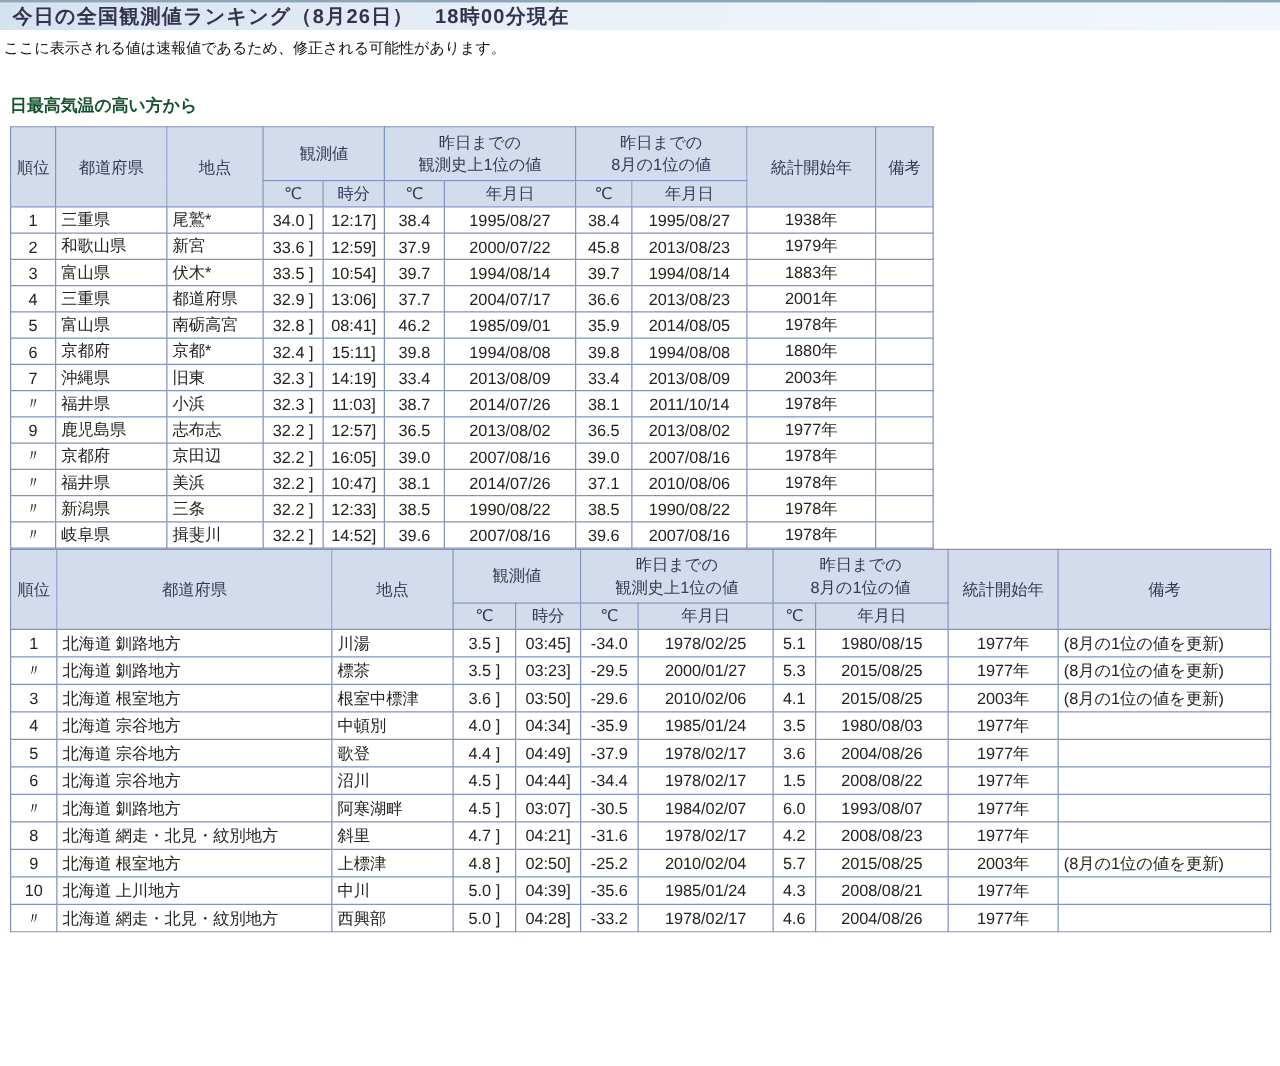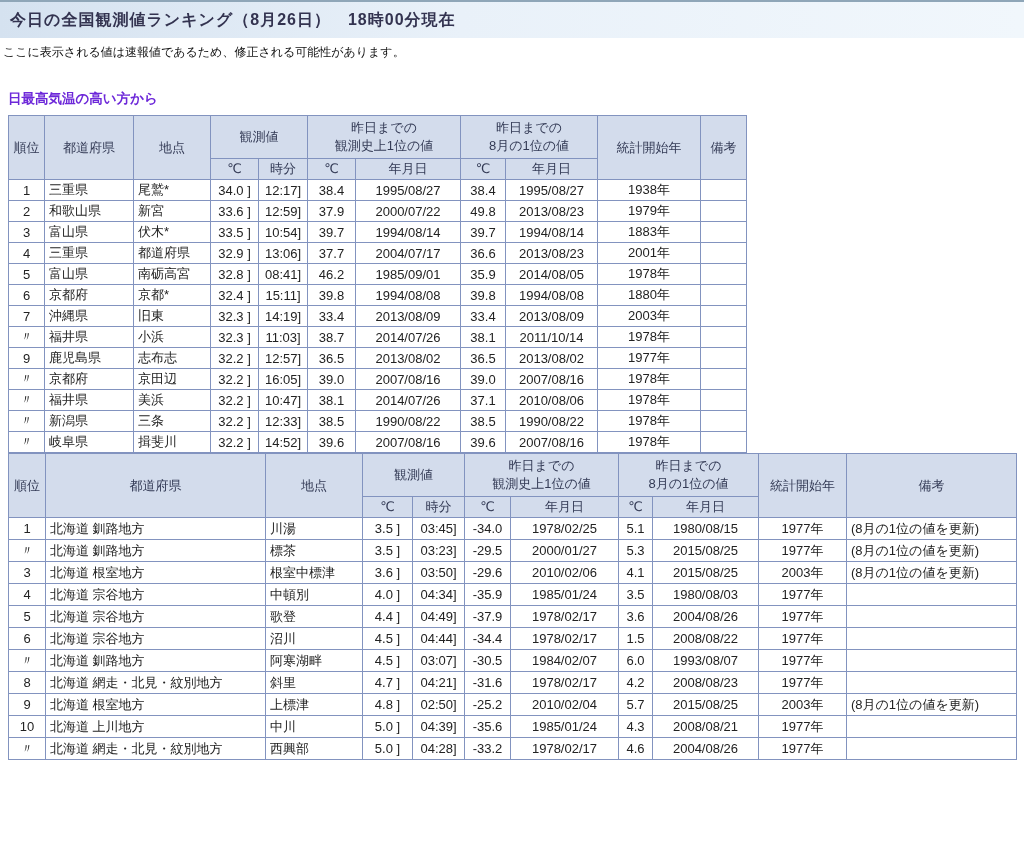--- a/index.html
+++ b/index.html
@@ -3,37 +3,37 @@
 <meta charset="utf-8">
 <style>
   html,body { margin:0; padding:0; background:#ffffff; }
   body {
     font-family:"Liberation Sans","DejaVu Sans",sans-serif;
     color:#222222;
     width:1024px;
   }
   
   .titlebar {
-    height:38px;
+    height:24px;
     border-top:2px solid #8fa6b8;
     background:linear-gradient(to right,#d5e2f0 0%,#e9f1f9 45%,#f1f7fc 100%);
-    display:flex; align-items:center;
+    display:flex; align-items:flex-end;
     padding-left:10px;
     box-sizing:border-box;
   }
   .titlebar .title-text {
     font-size:16px; font-weight:bold; color:#333350; letter-spacing:1px;
   }
   .notice {
     font-size:12px; color:#111111;
     padding:6px 5px 0 3px;
   }
   .section { margin-left:8px; }
   .sec-heading {
-    font-size:13.5px; font-weight:bold; color:#6d28d9;
+    font-size:13.5px; font-weight:bold; color:#14532d;
     margin:29px 0 7px 0;
   }
   table {
     border-collapse:collapse; table-layout:fixed;
     border:1px solid #7f91bd;
   }
   th,td {
     border:1px solid #8293bf;
     font-size:13px;
     overflow:hidden; white-space:nowrap;
@@ -111,21 +111,21 @@
           <td class="c-remark"></td>
         </tr>
         <tr>
           <td class="c-rank">2</td>
           <td class="c-pref">和歌山県</td>
           <td class="c-station">新宮</td>
           <td class="c-temp">33.6 ]</td>
           <td class="c-time">12:59]</td>
           <td class="c-rec_temp">37.9</td>
           <td class="c-rec_date">2000/07/22</td>
-          <td class="c-aug_temp">49.8</td>
+          <td class="c-aug_temp">45.8</td>
           <td class="c-aug_date">2013/08/23</td>
           <td class="c-since">1979年</td>
           <td class="c-remark"></td>
         </tr>
         <tr>
           <td class="c-rank">3</td>
           <td class="c-pref">富山県</td>
           <td class="c-station">伏木*</td>
           <td class="c-temp">33.5 ]</td>
           <td class="c-time">10:54]</td>

